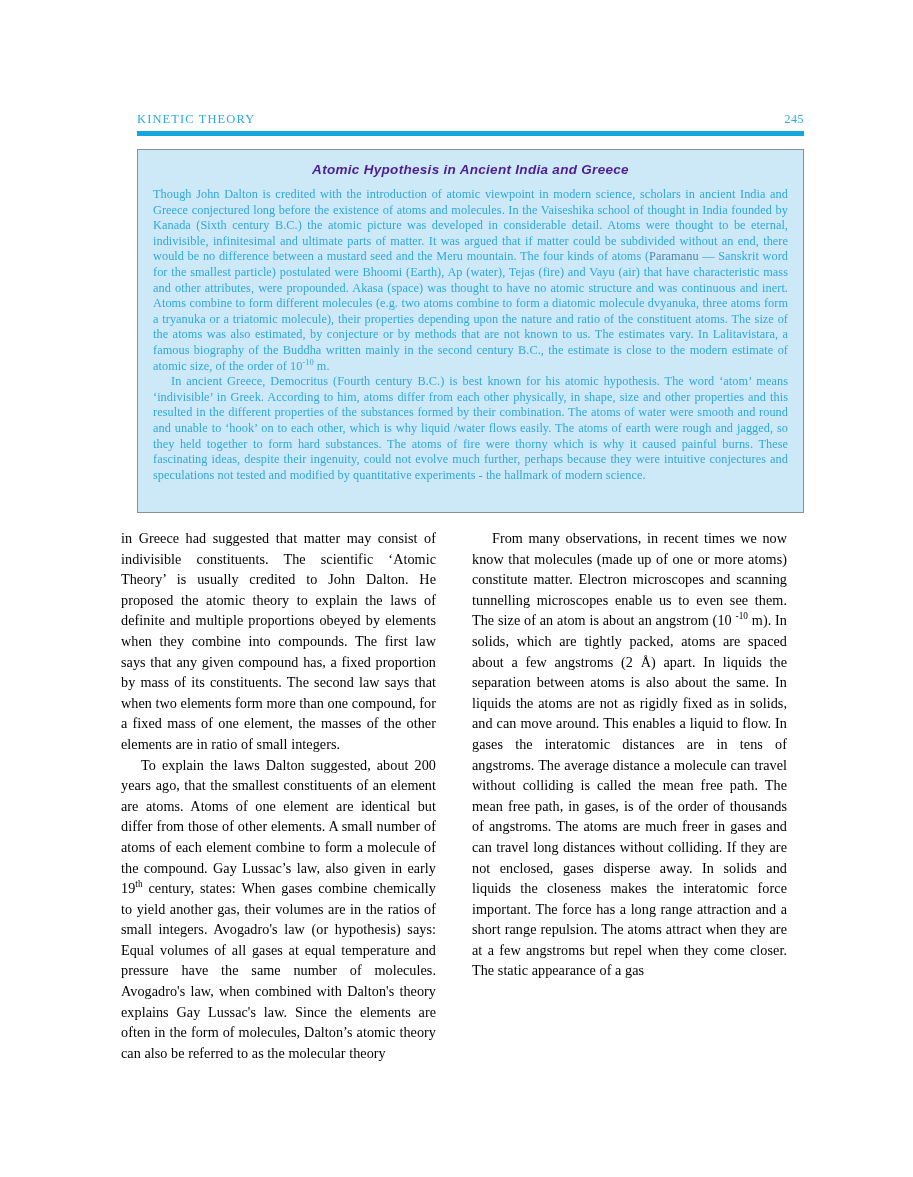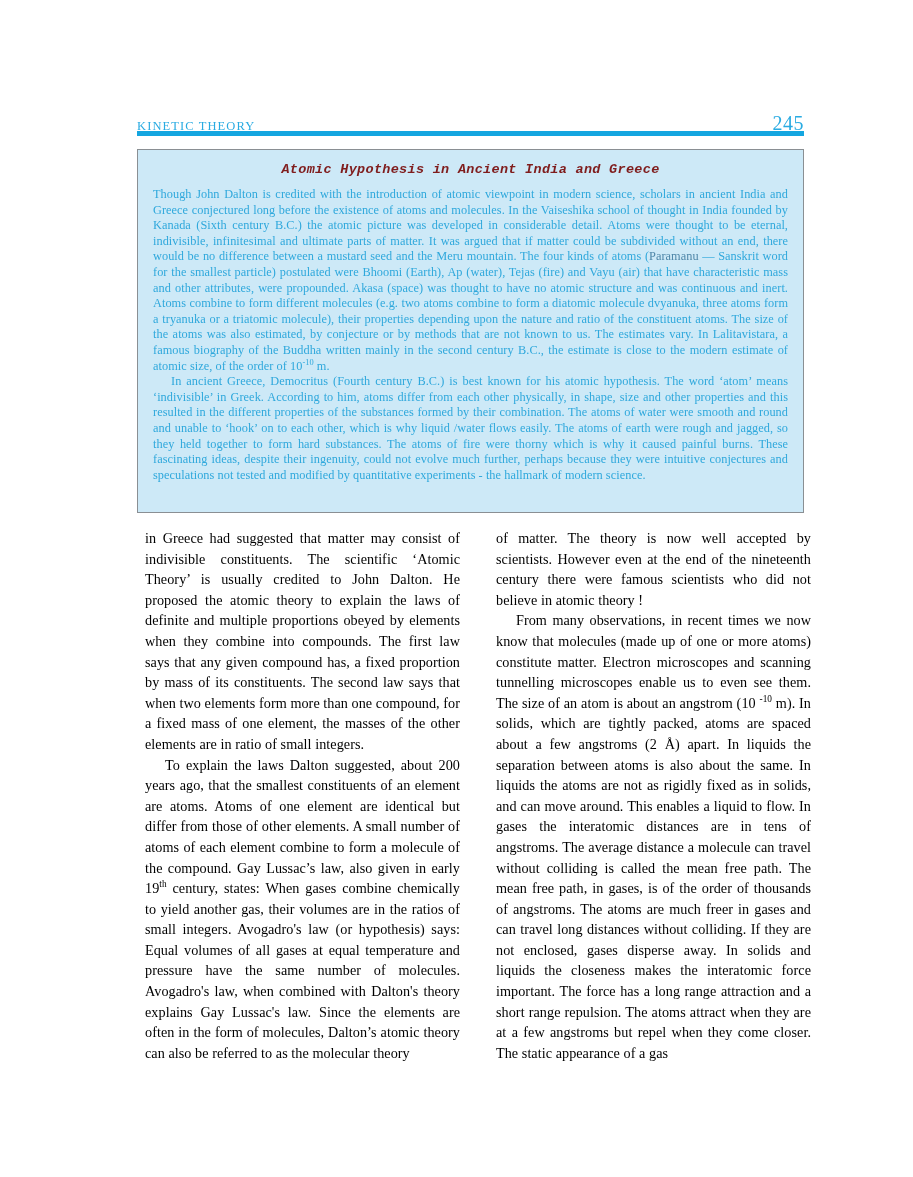--- a/index.html
+++ b/index.html
@@ -36,21 +36,21 @@
   }
   .running-head .chapter-title {
     font-family: "Liberation Serif", "DejaVu Serif", serif;
     font-size: 12.5px;
     letter-spacing: 1.1px;
     color: #29ABE2;
     white-space: nowrap;
   }
   .running-head .page-number {
     font-family: "Liberation Serif", "DejaVu Serif", serif;
-    font-size: 20px;
+    font-size: 12px;
     color: #29ABE2;
     letter-spacing: 0.5px;
   }
   .head-rule {
     position: absolute;
     left: 99px;
     top: 131px;
     width: 667px;
     height: 5px;
     background: #14A6E0;
@@ -63,25 +63,25 @@
     top: 149px;
     width: 667px;
     height: 364px;
     box-sizing: border-box;
     background: #CDE9F7;
     border: 1.4px solid #8A8F93;
     padding: 10px 15px 8px 15px;
   }
   .box-title {
     text-align: center;
-    font-family: Liberation Mono, monospace;
+    font-family: Liberation Sans, sans-serif;
     font-weight: bold;
     font-style: italic;
     font-size: 13.5px;
-    color: #7f1d1d;
+    color: #4c1d95;
     letter-spacing: 0.3px;
     margin: 2px 0 10px 0;
   }
   .box-para {
     font-family: "Liberation Serif", "DejaVu Serif", serif;
     font-size: 12.3px;
     line-height: 15.6px;
     color: #2FA8DC;
     text-align: justify;
     text-justify: inter-word;
@@ -98,21 +98,21 @@
   }
   .box-para sup {
     font-size: 8.4px;
     vertical-align: super;
     line-height: 0;
   }
 
   
   .body-columns {
     position: absolute;
-    left: 107px;
+    left: 83px;
     top: 528px;
     width: 667px;
     height: 490px;
     display: flex;
     gap: 36px;
   }
   .column {
     width: 315px;
   }
   .body-para {
@@ -157,19 +157,18 @@
   </div>
 
   <div class="body-columns">
 
     <div class="column">
       <p class="body-para">in Greece had suggested that matter may consist of indivisible constituents. The scientific ‘Atomic Theory’  is usually credited to John Dalton. He proposed the atomic  theory to explain the laws of definite and multiple proportions obeyed by elements when they combine into compounds. The first law says that any given compound has, a fixed proportion by mass of its constituents. The second law says that when two elements form more than one compound, for a fixed mass of one element, the masses of the other elements are in ratio of small integers.</p>
       <p class="body-para indented"><span>To explain the laws Dalton suggested, about 200 years ago,  that the smallest constituents of an element are atoms. Atoms of one element are identical but differ from those of other elements.   A small number of atoms of each element combine to form a molecule of the compound. Gay Lussac’s law, also given in early 19</span><sup>th</sup><span> century, states:  When gases combine chemically to yield another gas, their volumes are in the ratios of small integers.  Avogadro's law  (or hypothesis) says: Equal volumes of all gases at equal temperature and pressure have the same number of molecules.  Avogadro's law, when combined with Dalton's theory explains Gay Lussac's law.  Since the elements are often in the form of molecules, Dalton’s atomic theory can also be referred to as the molecular theory</span></p>
     </div>
 
     <div class="column">
-      <p class="body-para">of matter. The theory is now well accepted by scientists. However even at the end of the nineteenth century there were famous scientists who did not believe in atomic theory !</p>
       <p class="body-para indented"><span>From many observations, in recent times we now know that  molecules (made up of one or more atoms) constitute matter. Electron microscopes   and scanning tunnelling microscopes enable us to even see them. The size of an atom is about an angstrom (10 </span><sup>-10</sup><span>   m). In solids, which are tightly packed, atoms are spaced about a few  angstroms (2 Å) apart. In liquids the separation between atoms is also about the same.  In liquids the atoms  are not as rigidly fixed as in solids, and can move around. This enables a liquid to flow.  In gases the interatomic distances are in tens of angstroms.   The average distance a molecule can travel without colliding is called the  </span><span class="bold">mean free path</span><span>. The mean free path, in gases, is of the order of thousands of angstroms. The atoms are much freer in gases and can travel long distances without colliding. If they are not enclosed, gases disperse away. In solids and liquids the closeness makes the interatomic force important. The force has a long range attraction and a short range repulsion. The atoms attract when they are at a few angstroms but repel when they come closer. The static appearance of a gas</span></p>
     </div>
 
   </div>
 
 </div>
 
 </body></html>

